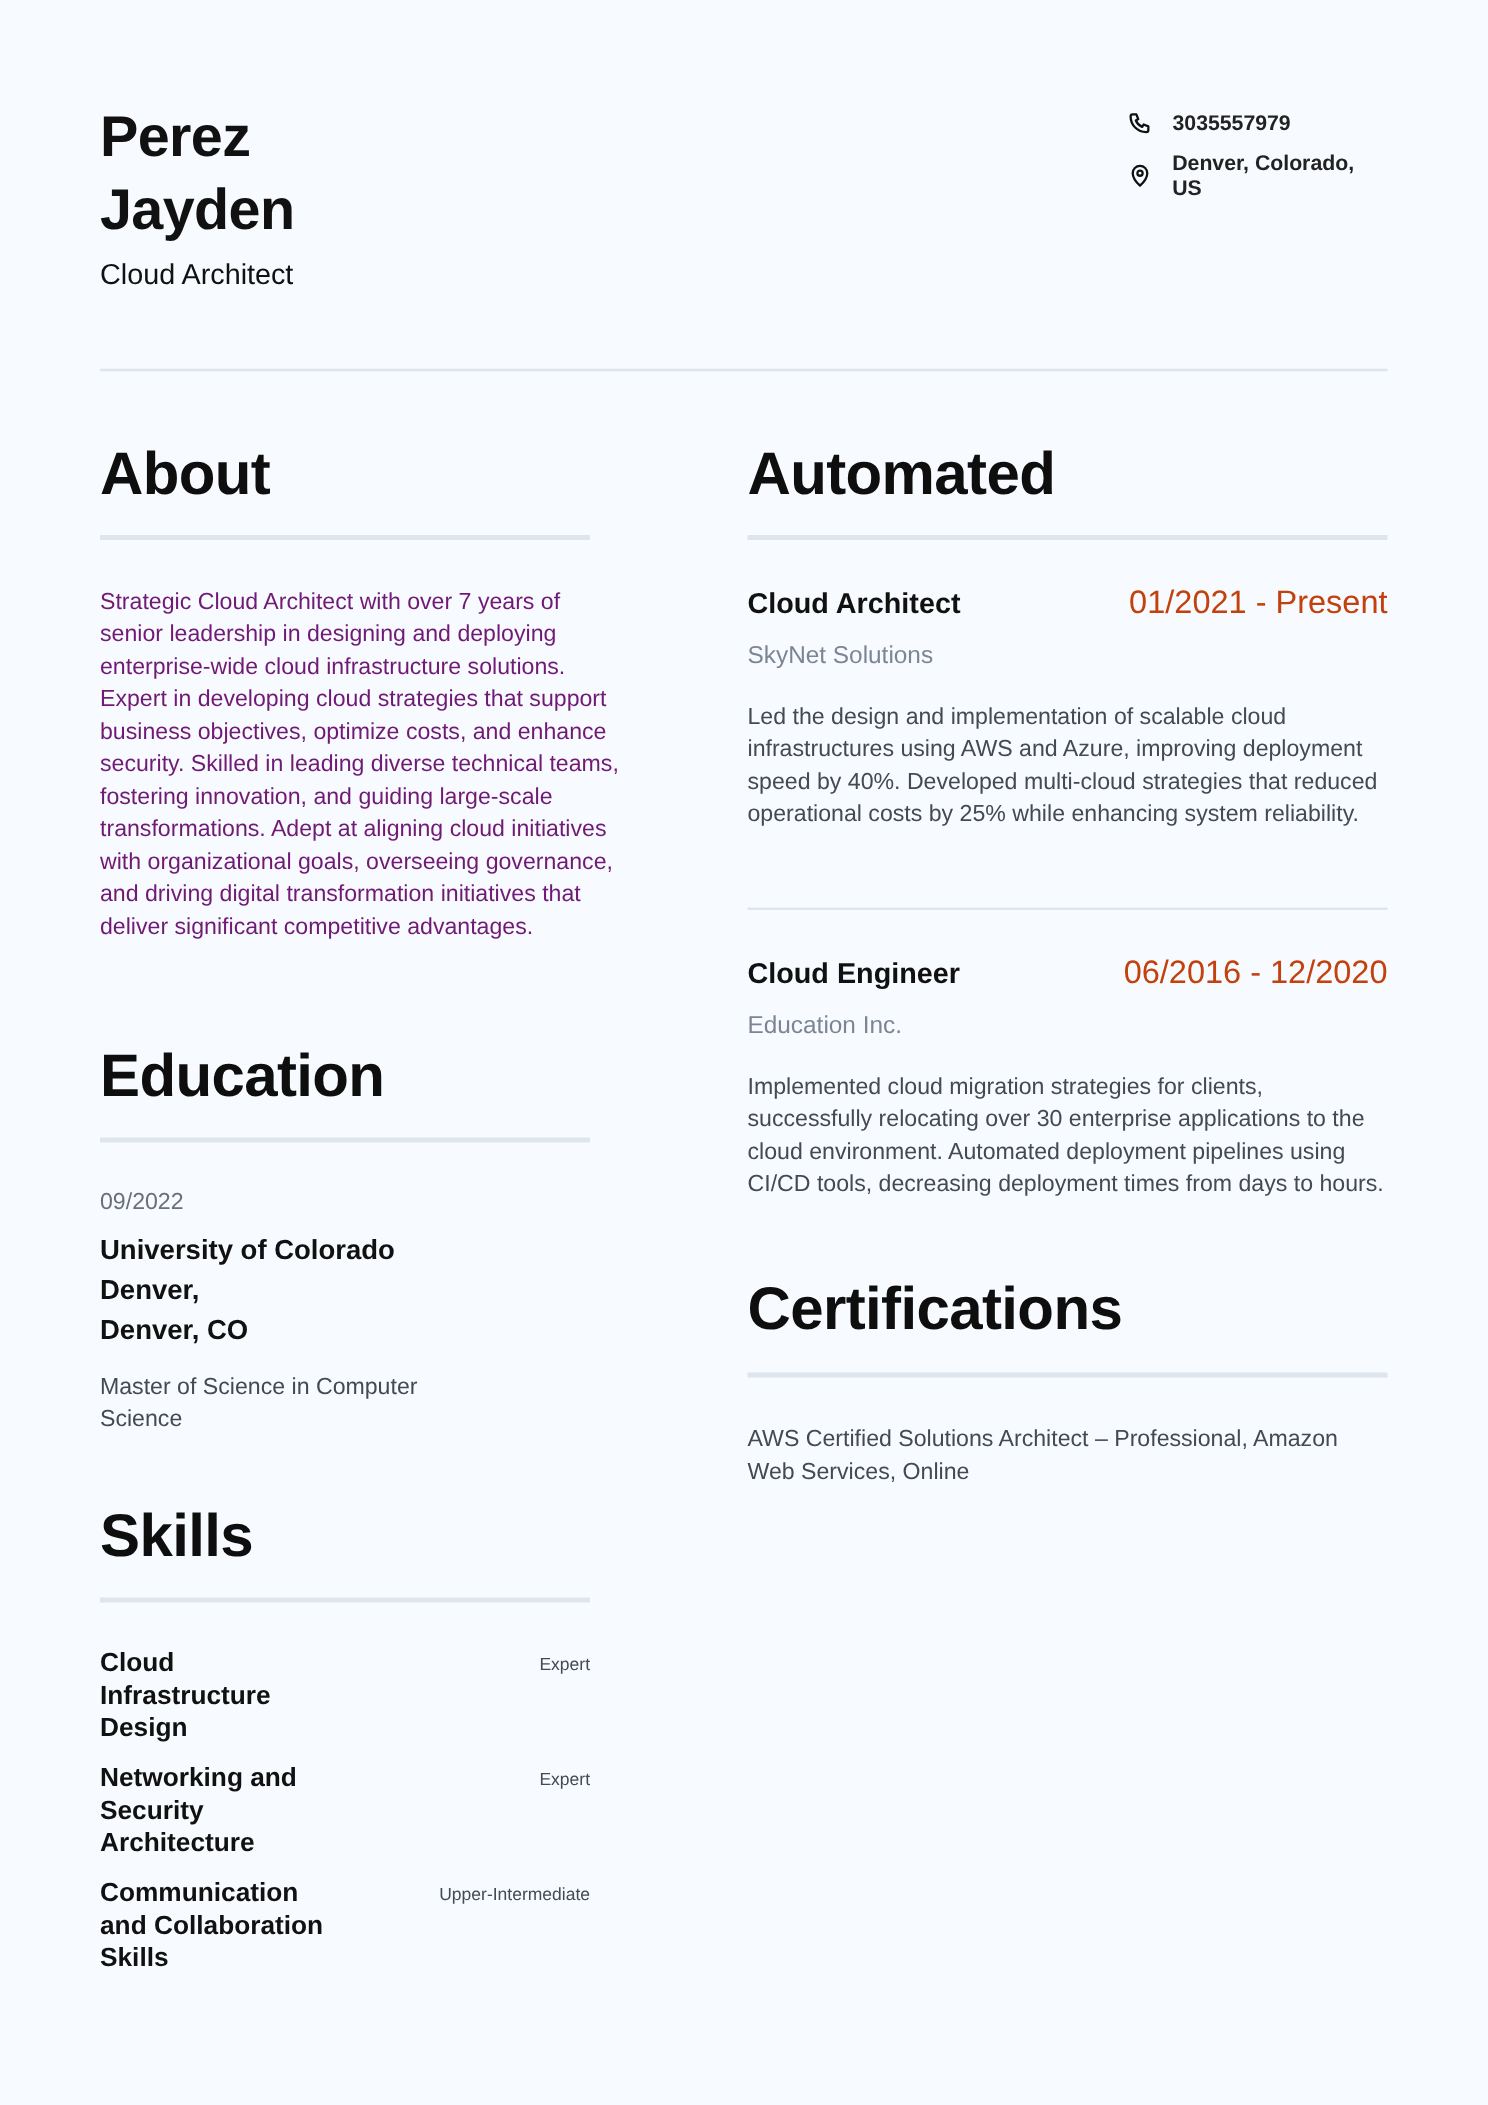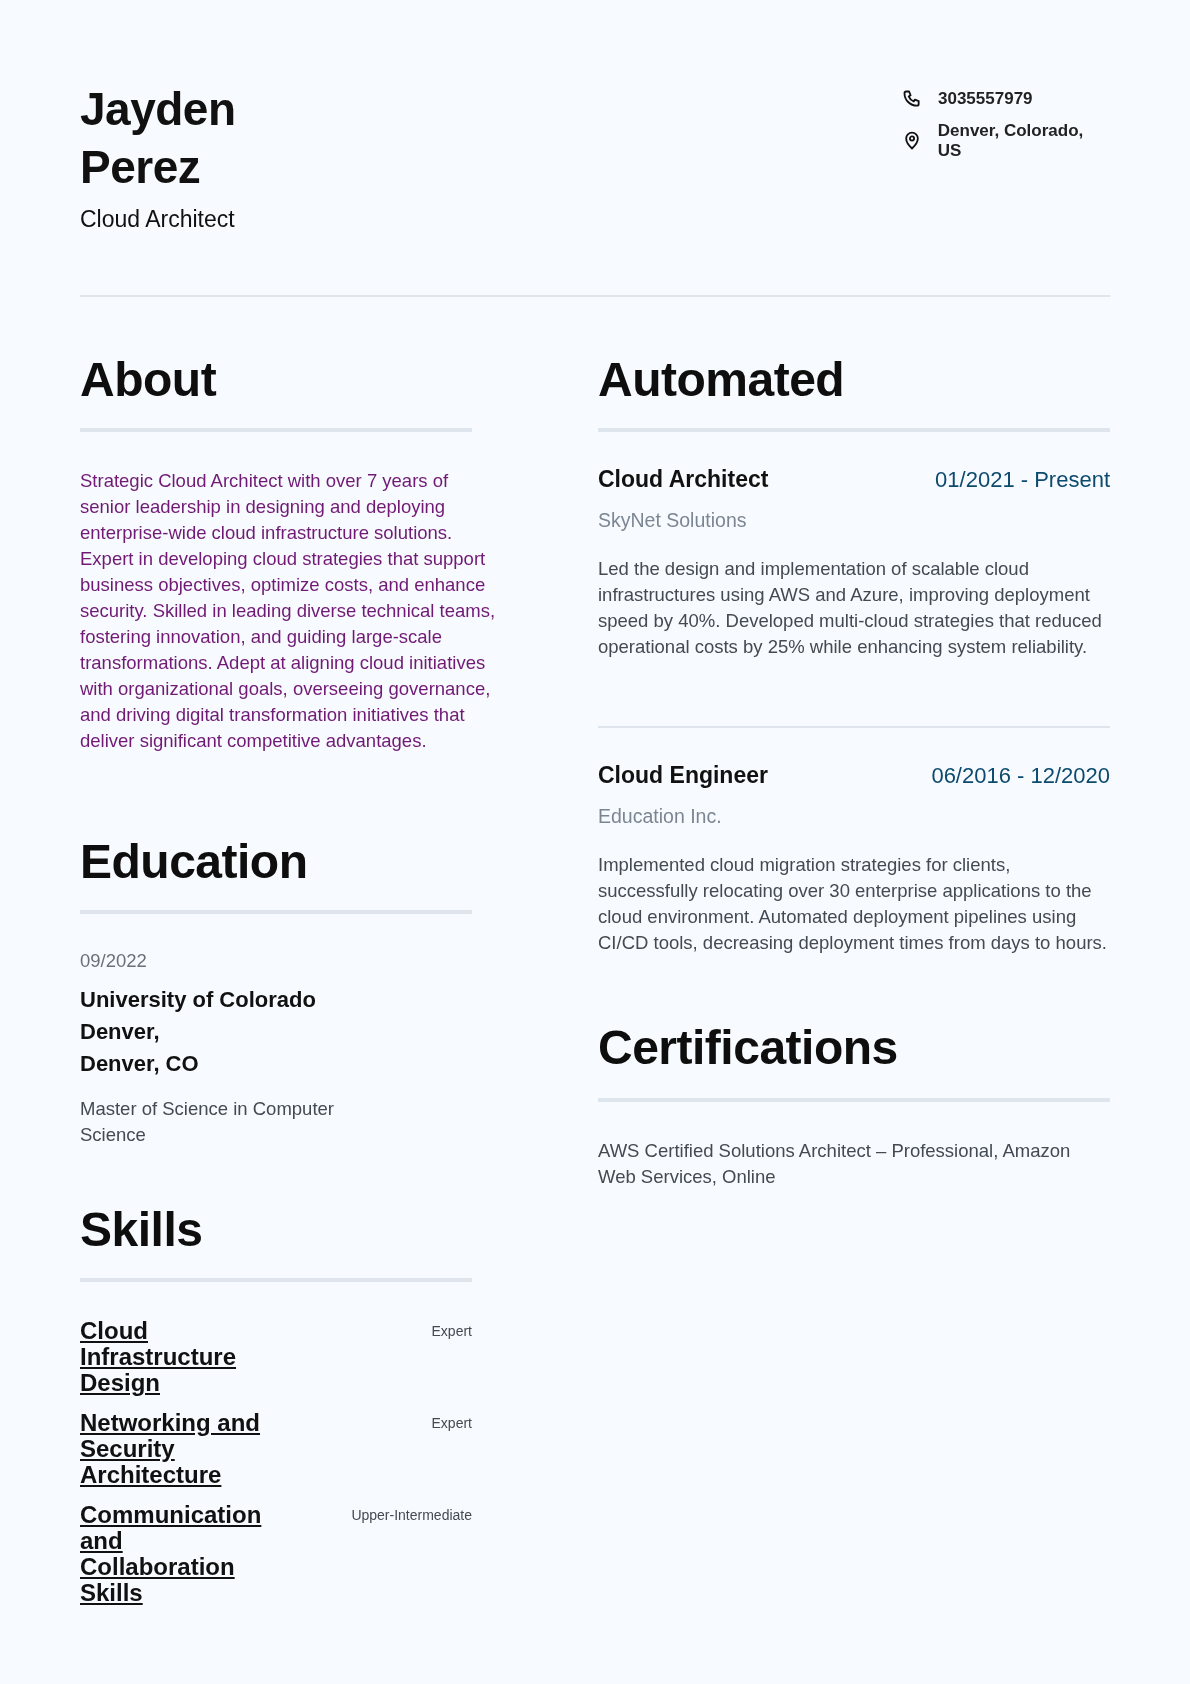--- a/index.html
+++ b/index.html
@@ -54,45 +54,45 @@
     font-size: 22px; line-height: 32px; font-weight: 700; color: #111;
   }
   .edu-school span { display: block; }
   .edu-degree {
     position: absolute; left: 80px; top: 1096px; width: 300px;
     font-size: 18.5px; line-height: 26px; color: #444a52;
   }
 
   .skills { position: absolute; left: 80px; top: 1318px; width: 392px; }
   .skill-row { display: flex; justify-content: space-between; align-items: flex-start; margin-bottom: 14px; }
-  .skill-name { width: 200px; font-size: 24px; line-height: 26px; font-weight: 700; color: #111; text-decoration: underline; }
+  .skill-name { width: 200px; font-size: 21px; line-height: 26px; font-weight: 700; color: #111; }
   .skill-level { font-size: 14px; line-height: 26px; color: #444a52; text-align: right; }
 
   
   .job { position: absolute; left: 598px; width: 512px; }
   .job-head { display: flex; justify-content: space-between; align-items: baseline; }
   .job-role { font-size: 23px; font-weight: 700; color: #111; }
-  .job-dates { font-size: 22px; color: #0c4a6e; }
+  .job-dates { font-size: 26px; color: #c2410c; }
   .job-company { margin-top: 16px; font-size: 19.5px; color: #7c8693; }
   .job-desc { margin-top: 24px; font-size: 18.5px; line-height: 26px; color: #444a52; }
   .job-divider { position: absolute; left: 598px; width: 512px; height: 2px; background: #dfe5ec; }
 
   .cert-text {
     position: absolute; left: 598px; top: 1138px; width: 515px;
     font-size: 18.5px; line-height: 26px; color: #444a52;
   }
 </style>
 </head>
 <body>
 
 <div class="page">
 
   <div class="name">
+    <span>Perez</span>
     <span>Jayden</span>
-    <span>Perez</span>
   </div>
   <div class="job-title">Cloud Architect</div>
 
   <div class="contacts">
     <div class="contact">
       <span class="ico">
         <svg viewBox="0 0 24 24" fill="none" stroke="#111" stroke-width="2.2" stroke-linejoin="round" stroke-linecap="round">
           <path d="M5 3h3.5l1.8 4.5-2.3 1.4a11 11 0 0 0 6.1 6.1l1.4-2.3L20 14.5V18a2 2 0 0 1-2 2A15 15 0 0 1 3 5a2 2 0 0 1 2-2z"></path>
         </svg>
       </span>

